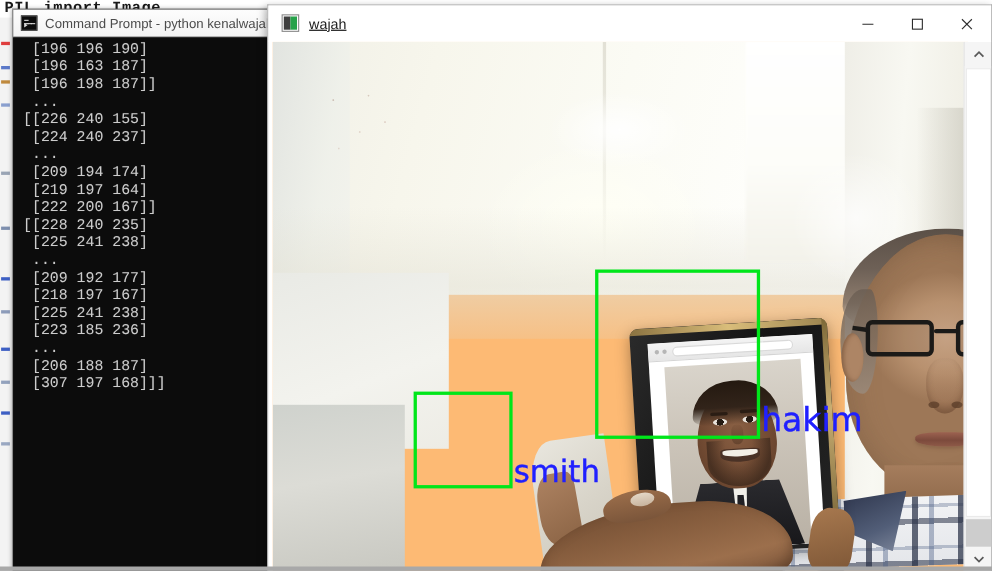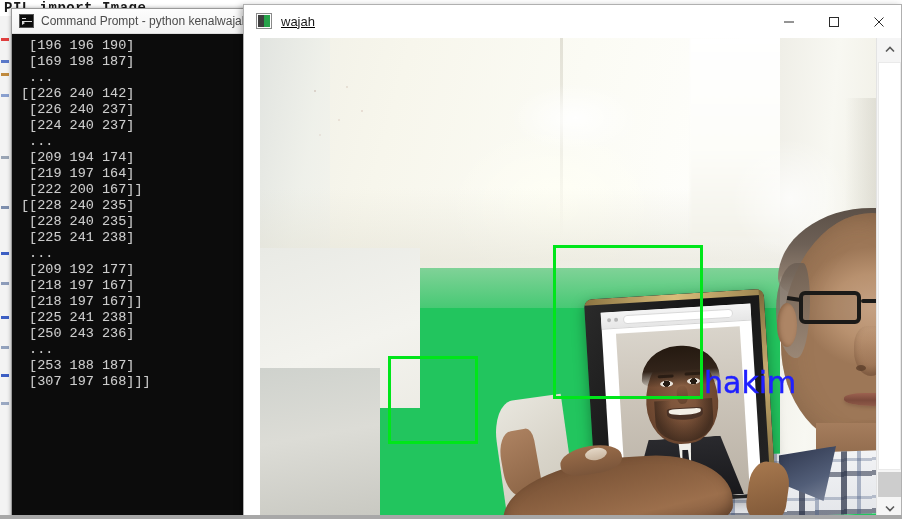--- a/index.html
+++ b/index.html
@@ -152,24 +152,24 @@
 
   .wajah-client {
     position: relative;
     width: 657px; height: 481px;
     background: #ffffff;
     overflow: hidden;
   }
 
   
   .video-area {
-    position: absolute; left: 16px; top: 0;
+    position: absolute; left: 4px; top: 0;
     width: 632px; height: 481px;
     overflow: hidden;
-    background: #22c55e;
+    background: #fdba74;
   }
 
   
   .scene { position: absolute; inset: 0; }
 
   .wall-top {
     position: absolute; left: 0; top: 0; width: 632px; height: 230px;
     background:
       radial-gradient(ellipse 160px 120px at 300px 170px, rgba(255,255,245,1) 0%, rgba(252,251,240,0) 70%),
       linear-gradient(105deg, #f0efe6 0%, #f7f6ec 22%, #fbfbf4 48%, #fefefb 70%, #ffffff 88%, #f6f5ef 100%);
@@ -527,46 +527,44 @@
     </div>
   </div>
 
   <div class="cmd-window">
     <div class="cmd-titlebar">
       <div class="cmd-icon"></div>
       <div class="cmd-title-text">Command Prompt - python  kenalwajah</div>
     </div>
     <div class="cmd-body">
       <div class="cmd-line"> [196 196 190]</div>
-      <div class="cmd-line"> [169 198 187]</div>
+      <div class="cmd-line"> [196 163 187]</div>
+      <div class="cmd-line"> [196 198 187]]</div>
       <div class="cmd-line blank"></div>
       <div class="cmd-line blank"></div>
       <div class="cmd-line"> ...</div>
       <div class="cmd-line blank"></div>
       <div class="cmd-line blank"></div>
-      <div class="cmd-line">[[226 240 142]</div>
-      <div class="cmd-line"> [226 240 237]</div>
+      <div class="cmd-line">[[226 240 155]</div>
       <div class="cmd-line"> [224 240 237]</div>
       <div class="cmd-line"> ...</div>
       <div class="cmd-line"> [209 194 174]</div>
       <div class="cmd-line"> [219 197 164]</div>
       <div class="cmd-line"> [222 200 167]]</div>
       <div class="cmd-line blank"></div>
       <div class="cmd-line">[[228 240 235]</div>
-      <div class="cmd-line"> [228 240 235]</div>
       <div class="cmd-line"> [225 241 238]</div>
       <div class="cmd-line"> ...</div>
       <div class="cmd-line"> [209 192 177]</div>
       <div class="cmd-line"> [218 197 167]</div>
-      <div class="cmd-line"> [218 197 167]]</div>
       <div class="cmd-line blank"></div>
       <div class="cmd-line"> [225 241 238]</div>
-      <div class="cmd-line"> [250 243 236]</div>
+      <div class="cmd-line"> [223 185 236]</div>
       <div class="cmd-line"> ...</div>
-      <div class="cmd-line"> [253 188 187]</div>
+      <div class="cmd-line"> [206 188 187]</div>
       <div class="cmd-line"> [307 197 168]]]</div>
     </div>
   </div>
 
   <div class="wajah-window">
 
     <div class="wajah-titlebar">
       <div class="wajah-icon">
         <div class="sq-dark"></div>
           <div class="sq-green"></div>
@@ -670,20 +668,21 @@
           <div class="hand"></div>
           <div class="finger-1"></div>
           <div class="finger-nail"></div>
           <div class="thumb-right"></div>
         </div>
 
         <div class="det-box" style="left:293px;top:207px;width:150px;height:154px;"></div>
         <div class="det-label" style="left:444px;top:330px;font-size:30px;line-height:30px;">hakim</div>
 
         <div class="det-box" style="left:128px;top:318px;width:90px;height:88px;"></div>
+        <div class="det-label" style="left:219px;top:377px;font-size:28px;line-height:28px;">smith</div>
       </div>
 
       <div class="wajah-scrollbar">
         <div class="sb-arrow up">
           <svg width="10" height="7" viewBox="0 0 10 7">
             <path d="M1 5.5 L5 1.5 L9 5.5" fill="none" stroke="#5a5a5a" stroke-width="1.6"></path>
           </svg>
         </div>
         <div class="sb-track">
           <div class="sb-thumb"></div>

